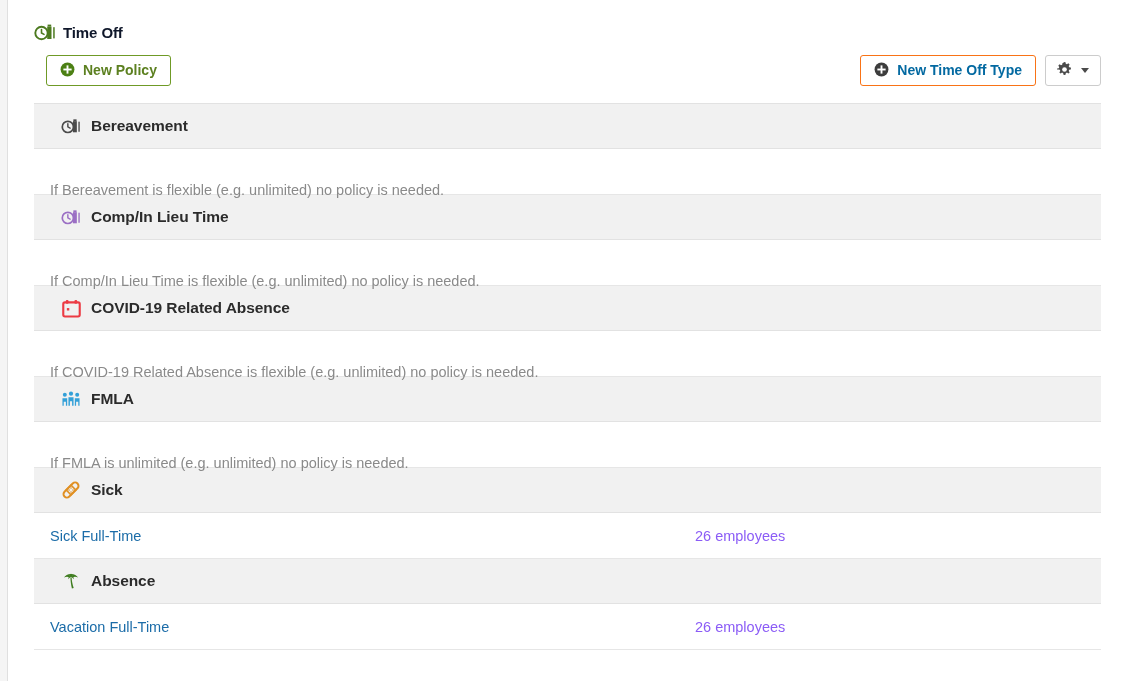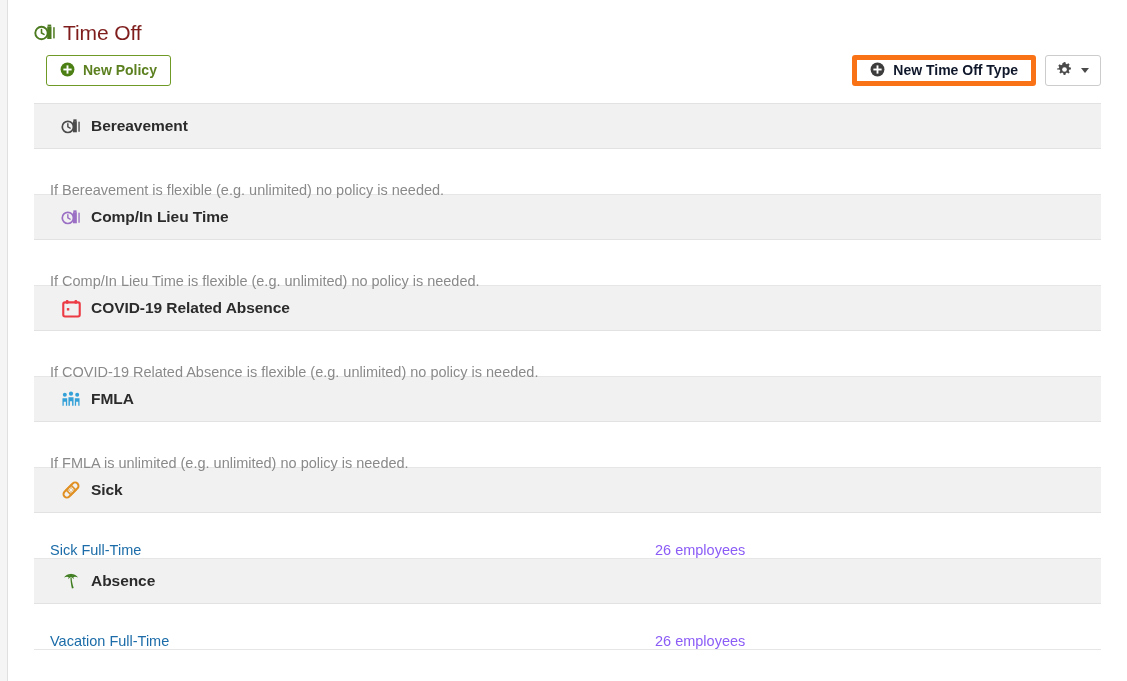--- a/index.html
+++ b/index.html
@@ -43,23 +43,23 @@
   
   .page-header {
     display: flex;
     align-items: center;
     gap: 7px;
     padding: 18px 0 0 26px;
     height: 46px;
   }
 
   .page-title {
-    font-size: 21px;
-    font-weight: 400;
-    color: #7f1d1d;
+    font-size: 15px;
+    font-weight: 700;
+    color: #0f172a;
     letter-spacing: -0.1px;
     line-height: 1;
   }
 
   .title-icon { display: inline-flex; align-items: center; }
 
   
   .toolbar {
     position: relative;
     height: 48px;
@@ -91,22 +91,22 @@
     white-space: nowrap;
     line-height: 1;
   }
 
   .btn-outline-green {
     border: 1px solid #6f9a26;
     color: #5c8020;
   }
 
   .btn-outline-gray {
-    border: 5px solid #f97316;
-    color: #0f172a;
+    border: 1px solid #f97316;
+    color: #0369a1;
   }
 
   .btn-gear {
     border: 1px solid #cccccc;
     color: #4a4a4a;
     padding: 0 11px;
     gap: 9px;
   }
 
   .caret-down {
@@ -160,24 +160,25 @@
 
   .note-text {
     font-size: 14.5px;
     color: #8a8a8a;
     margin-top: 37px;
   }
 
   .policy-row {
     height: 46px;
     display: flex;
-    align-items: flex-end;
+    align-items: center;
     padding: 1px 0 0 16px;
     border-bottom: 1px solid #e6e6e6;
     background: #ffffff;
+    gap: 40px;
   }
 
   .policy-name {
     flex: 0 0 auto;
     width: 605px;
     font-size: 14.5px;
     color: #1b6ca8;
     text-decoration: none;
     cursor: pointer;
   }

